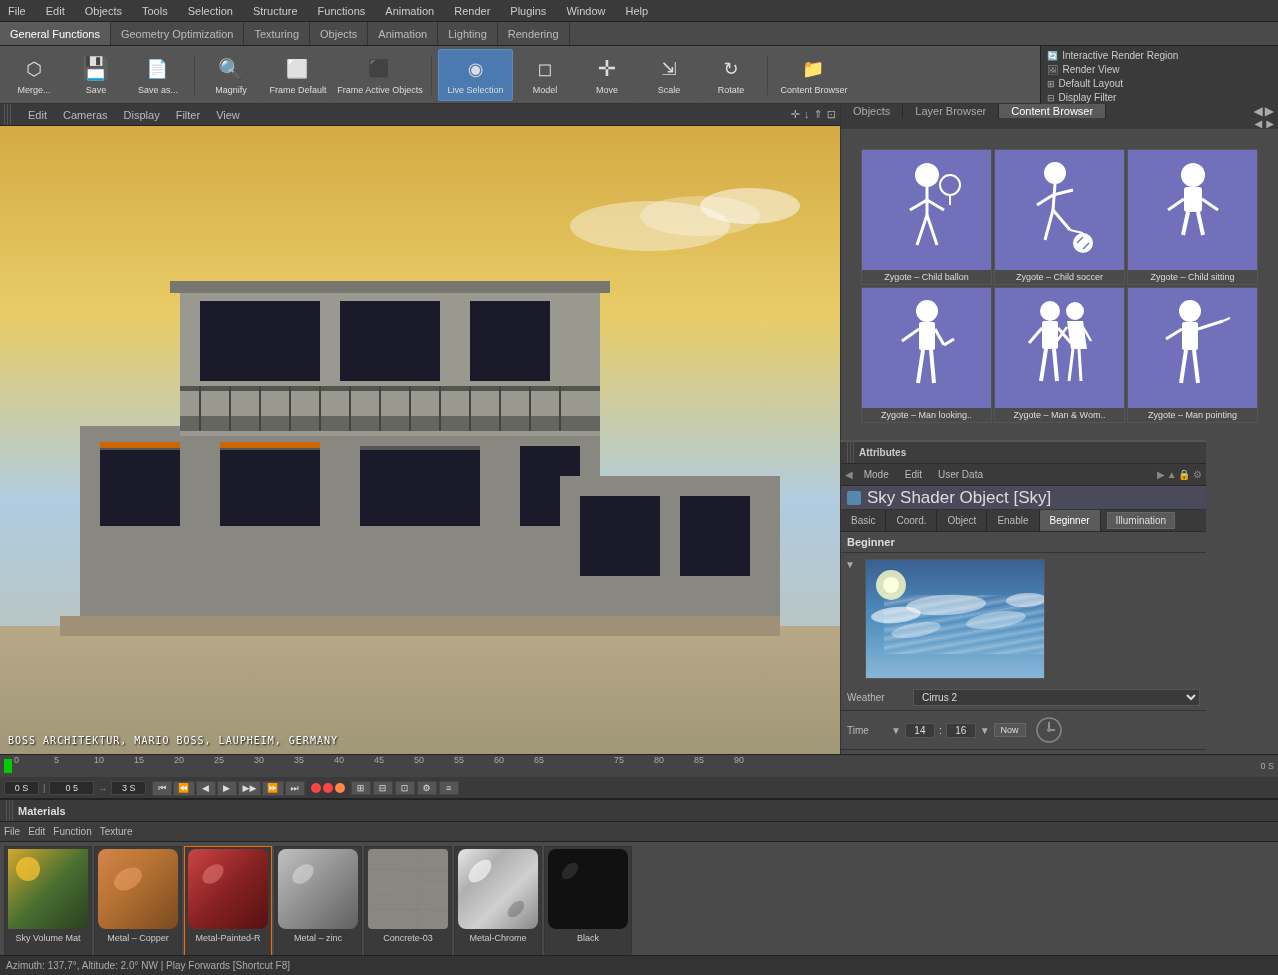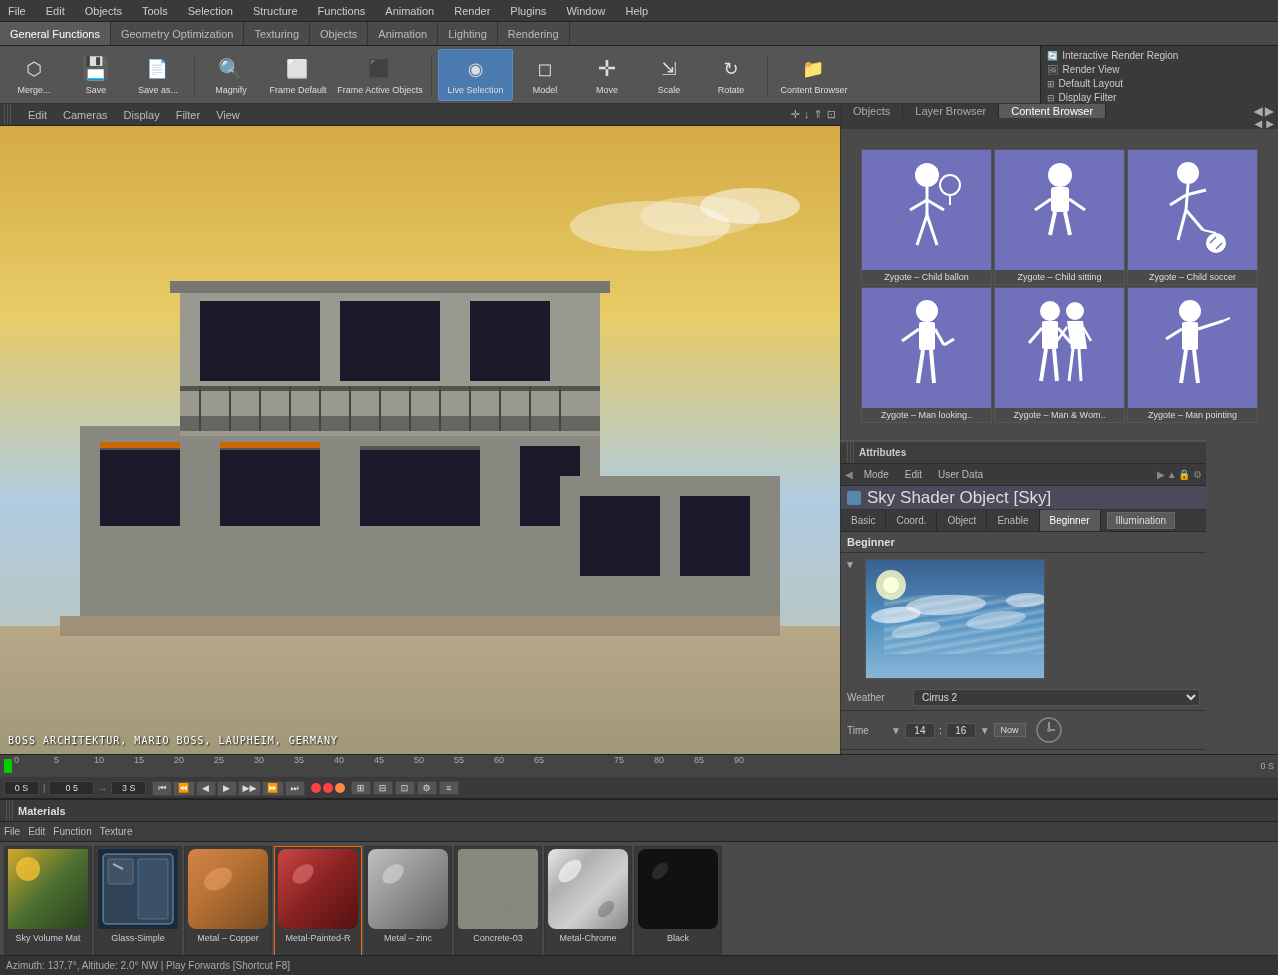--- a/index.html
+++ b/index.html
@@ -316,48 +316,48 @@
           <line x1="68" y1="40" x2="68" y2="50" stroke="white" stroke-width="2"></line>
         </svg>
       </div>
       <div class="thumbnail-label">Zygote – Child ballon</div>
     </div>
 
     <div class="thumbnail-item">
       <div class="thumbnail-img">
         <svg width="90" height="110" viewBox="0 0 90 110">
           <rect width="90" height="110" fill="#7070bb"></rect>
-          <ellipse cx="45" cy="20" rx="12" ry="12" fill="white"></ellipse>
-          <rect x="36" y="32" width="18" height="25" rx="3" fill="white"></rect>
-          <line x1="40" y1="57" x2="35" y2="80" stroke="white" stroke-width="4"></line>
-          <line x1="50" y1="57" x2="55" y2="80" stroke="white" stroke-width="4"></line>
-          <line x1="36" y1="44" x2="20" y2="55" stroke="white" stroke-width="3"></line>
-          <line x1="54" y1="44" x2="70" y2="55" stroke="white" stroke-width="3"></line>
-        </svg>
-      </div>
-      <div class="thumbnail-label">Zygote – Child sitting</div>
-    </div>
-
-    <div class="thumbnail-item">
-      <div class="thumbnail-img">
-        <svg width="90" height="110" viewBox="0 0 90 110">
-          <rect width="90" height="110" fill="#7070bb"></rect>
           <ellipse cx="40" cy="18" rx="11" ry="11" fill="white"></ellipse>
           <line x1="40" y1="29" x2="38" y2="55" stroke="white" stroke-width="3"></line>
           <line x1="38" y1="40" x2="22" y2="50" stroke="white" stroke-width="3"></line>
           <line x1="38" y1="40" x2="58" y2="35" stroke="white" stroke-width="3"></line>
           <line x1="38" y1="55" x2="30" y2="85" stroke="white" stroke-width="3"></line>
           <line x1="38" y1="55" x2="55" y2="75" stroke="white" stroke-width="3"></line>
           <circle cx="68" cy="88" r="10" fill="white"></circle>
           <line x1="68" y1="78" x2="55" y2="75" stroke="white" stroke-width="2"></line>
           <line x1="62" y1="88" x2="68" y2="82" stroke="#7070bb" stroke-width="1.5"></line>
           <line x1="74" y1="88" x2="68" y2="94" stroke="#7070bb" stroke-width="1.5"></line>
         </svg>
       </div>
       <div class="thumbnail-label">Zygote – Child soccer</div>
+    </div>
+
+    <div class="thumbnail-item">
+      <div class="thumbnail-img">
+        <svg width="90" height="110" viewBox="0 0 90 110">
+          <rect width="90" height="110" fill="#7070bb"></rect>
+          <ellipse cx="45" cy="20" rx="12" ry="12" fill="white"></ellipse>
+          <rect x="36" y="32" width="18" height="25" rx="3" fill="white"></rect>
+          <line x1="40" y1="57" x2="35" y2="80" stroke="white" stroke-width="4"></line>
+          <line x1="50" y1="57" x2="55" y2="80" stroke="white" stroke-width="4"></line>
+          <line x1="36" y1="44" x2="20" y2="55" stroke="white" stroke-width="3"></line>
+          <line x1="54" y1="44" x2="70" y2="55" stroke="white" stroke-width="3"></line>
+        </svg>
+      </div>
+      <div class="thumbnail-label">Zygote – Child sitting</div>
     </div>
 
     <div class="thumbnail-item">
       <div class="thumbnail-img">
         <svg width="90" height="110" viewBox="0 0 90 110">
           <rect width="90" height="110" fill="#7070bb"></rect>
           <ellipse cx="45" cy="18" rx="11" ry="11" fill="white"></ellipse>
           <rect x="37" y="29" width="16" height="28" rx="2" fill="white"></rect>
           <line x1="37" y1="36" x2="20" y2="48" stroke="white" stroke-width="3"></line>
           <line x1="53" y1="36" x2="62" y2="52" stroke="white" stroke-width="3"></line>
@@ -579,32 +579,20 @@
               <stop offset="100%" stop-color="#2a4020"></stop>
             </linearGradient>
           </defs>
           <rect width="80" height="80" fill="url(#skyMat)"></rect>
           <circle cx="20" cy="20" r="12" fill="rgba(255,200,50,0.7)"></circle>
         </svg>
       </div>
       <div class="mat-label">Sky Volume Mat</div>
     </div>
 
-    <div class="mat-thumb">
-      <div class="mat-img">
-        <svg width="80" height="80" viewBox="0 0 80 80">
-          <rect width="80" height="80" fill="#1a2a3a"></rect>
-          <rect x="5" y="5" width="70" height="70" rx="4" fill="rgba(180,220,255,0.15)" stroke="rgba(180,220,255,0.4)" stroke-width="1.5"></rect>
-          <rect x="10" y="10" width="25" height="25" rx="2" fill="rgba(255,255,255,0.08)" stroke="rgba(255,255,255,0.2)" stroke-width="1"></rect>
-          <rect x="40" y="10" width="30" height="60" rx="2" fill="rgba(150,200,255,0.1)" stroke="rgba(150,200,255,0.3)" stroke-width="1"></rect>
-          <line x1="15" y1="15" x2="25" y2="20" stroke="rgba(255,255,255,0.5)" stroke-width="2"></line>
-        </svg>
-      </div>
-      <div class="mat-label">Glass-Simple</div>
-    </div>
 
     <div class="mat-thumb">
       <div class="mat-img">
         <svg width="80" height="80" viewBox="0 0 80 80">
           <defs>
             <linearGradient id="copperGrad" x1="0" y1="0" x2="1" y2="1">
               <stop offset="0%" stop-color="#d4844a"></stop>
               <stop offset="40%" stop-color="#b87333"></stop>
               <stop offset="100%" stop-color="#7a4a20"></stop>
             </linearGradient>

